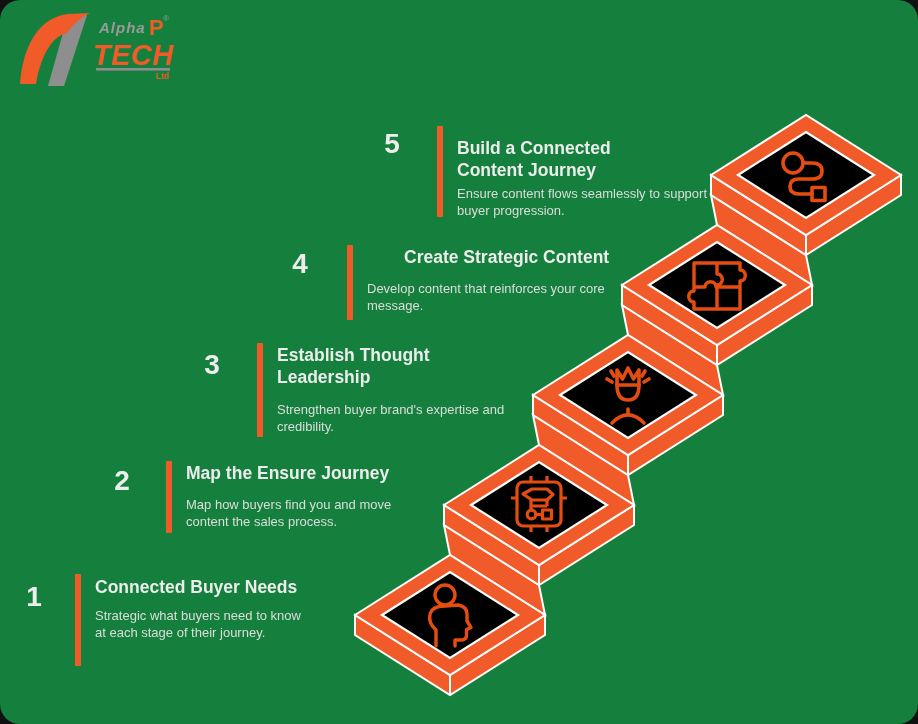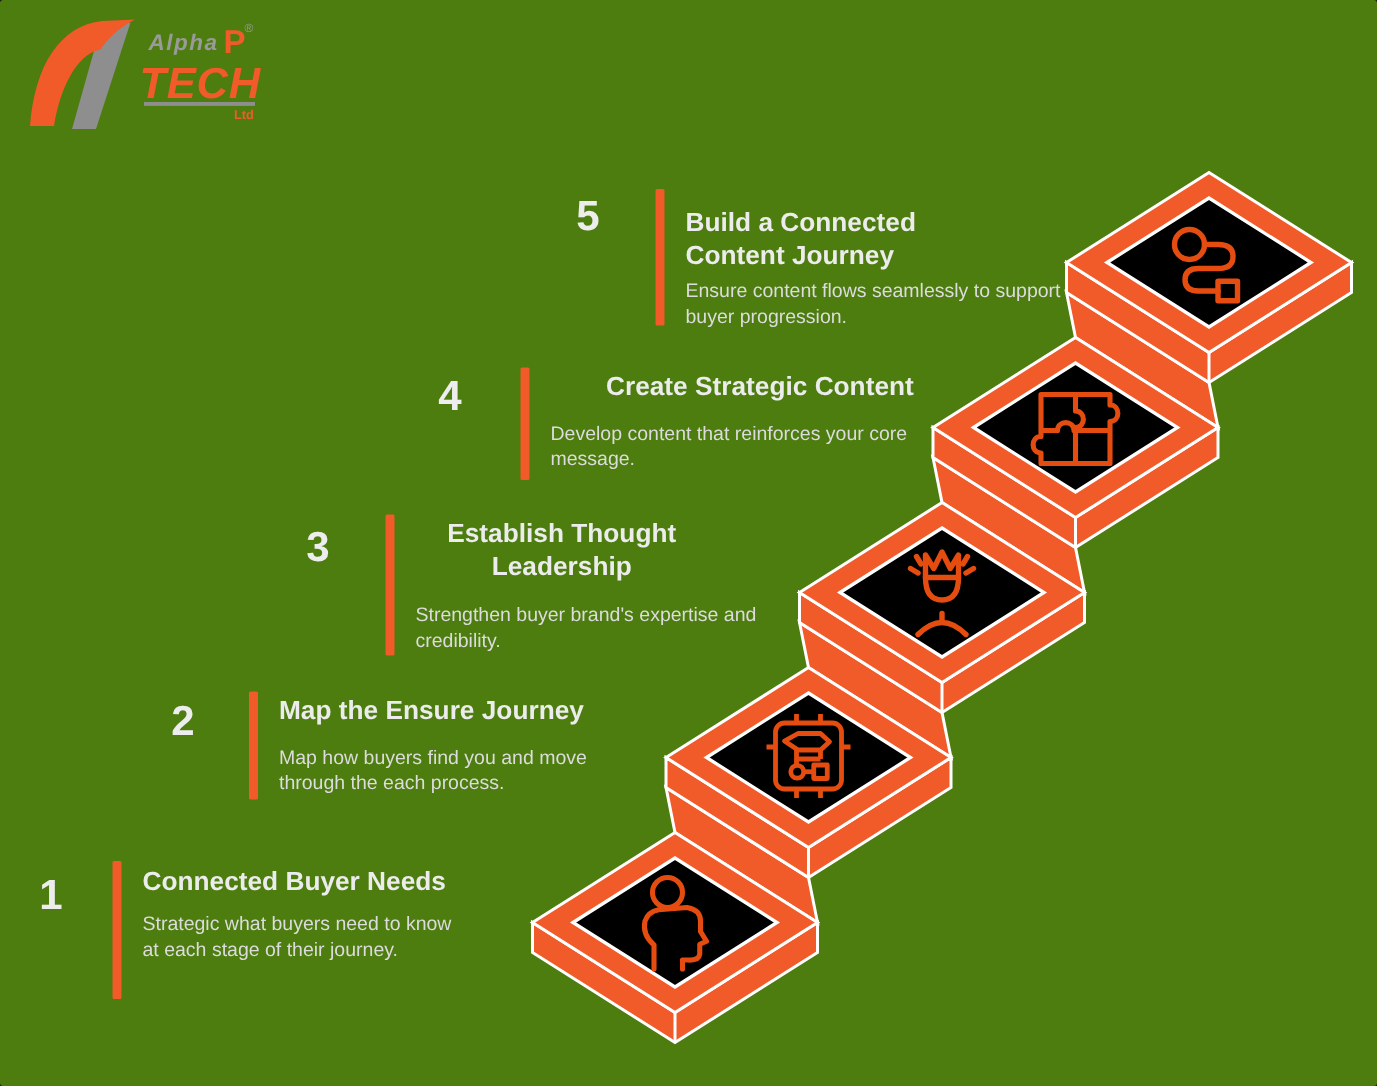--- a/index.html
+++ b/index.html
@@ -1,18 +1,18 @@
 <!DOCTYPE html>
 <html><head>
 <meta charset="utf-8">
 <style>
   html,body{margin:0;padding:0;background:#111;}
   .stage{
-    position:relative;width:918px;height:724px;background:#4d7c0f;
-    overflow:hidden;border-radius:2px;
+    position:relative;width:918px;height:724px;background:#15803d;
+    overflow:hidden;border-radius:20px;
     font-family:"Liberation Sans",sans-serif;
   }
   .page-title{
     position:absolute;left:0;right:0;top:50px;text-align:center;
     color:#f7f7f7;font-size:25px;font-weight:bold;letter-spacing:.3px;margin:0;
   }
   .step-num{
     position:absolute;color:#ededed;font-size:28px;font-weight:bold;width:36px;text-align:center;
   }
   .step-bar{position:absolute;width:6px;background:#F15A29;border-radius:1px;}
@@ -129,29 +129,29 @@
   <div>
     <div class="step-num" style="left:282px;top:248px;">4</div>
     <div class="step-bar" style="left:347px;top:245px;height:75px;"></div>
     <p class="step-head" style="left:367px;top:247px;width:280px;margin-left:37px;">Create Strategic Content</p>
     <p class="step-desc" style="left:367px;top:280px;width:240px;">Develop content that reinforces your core message.</p>
   </div>
 
   <div>
     <div class="step-num" style="left:194px;top:349px;">3</div>
     <div class="step-bar" style="left:257px;top:343px;height:94px;"></div>
-    <p class="step-head" style="left:277px;top:345px;width:195px;text-align:center;">Establish Thought Leadership</p>
+    <p class="step-head" style="left:277px;top:345px;width:195px;">Establish Thought Leadership</p>
     <p class="step-desc" style="left:277px;top:401px;width:255px;">Strengthen buyer brand's expertise and credibility.</p>
   </div>
 
   <div>
     <div class="step-num" style="left:104px;top:465px;">2</div>
     <div class="step-bar" style="left:166px;top:461px;height:72px;"></div>
     <p class="step-head" style="left:186px;top:463px;width:280px;">Map the Ensure Journey</p>
-    <p class="step-desc" style="left:186px;top:496px;width:245px;">Map how buyers find you and move through the each process.</p>
+    <p class="step-desc" style="left:186px;top:496px;width:245px;">Map how buyers find you and move content the sales process.</p>
   </div>
 
   <div>
     <div class="step-num" style="left:16px;top:581px;">1</div>
     <div class="step-bar" style="left:75px;top:574px;height:92px;"></div>
     <p class="step-head" style="left:95px;top:577px;width:260px;">Connected Buyer Needs</p>
     <p class="step-desc" style="left:95px;top:607px;width:220px;">Strategic what buyers need to know at each stage of their journey.</p>
   </div>
 
 </div>

